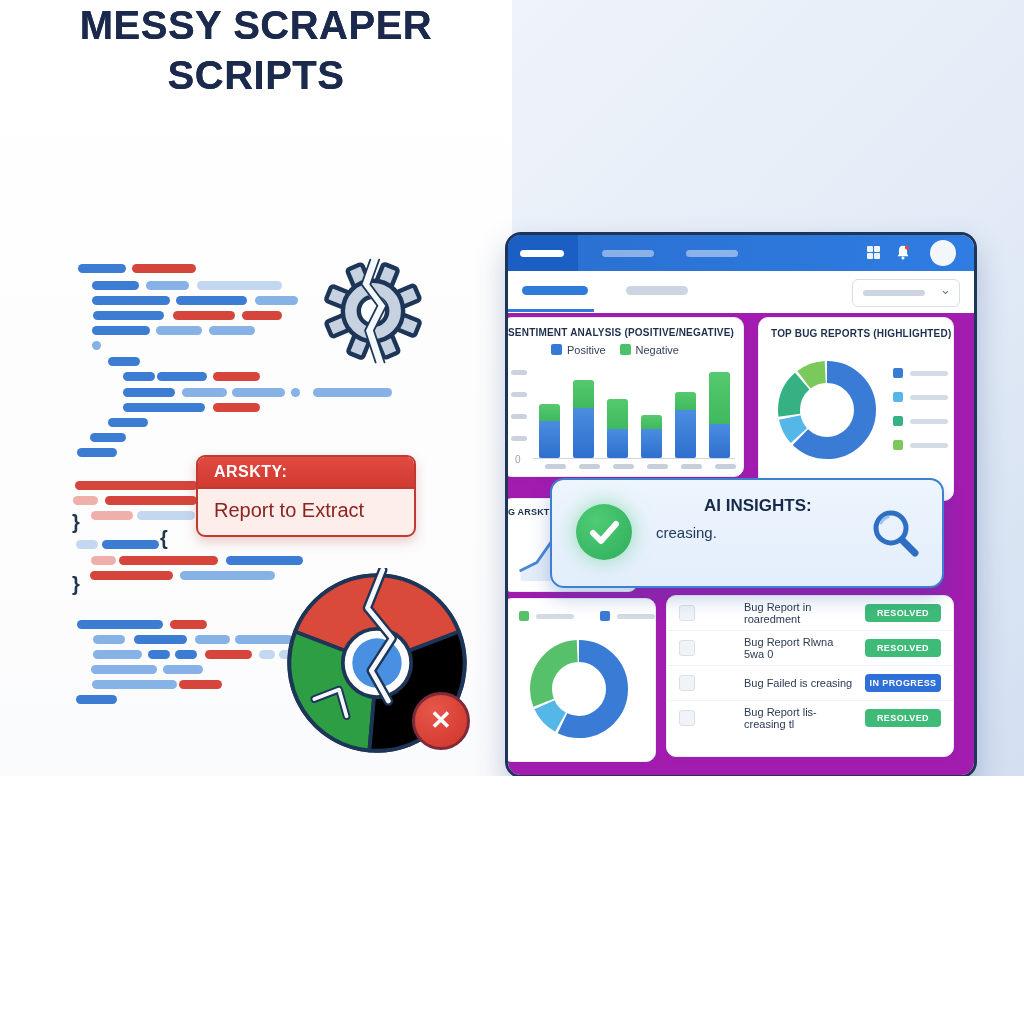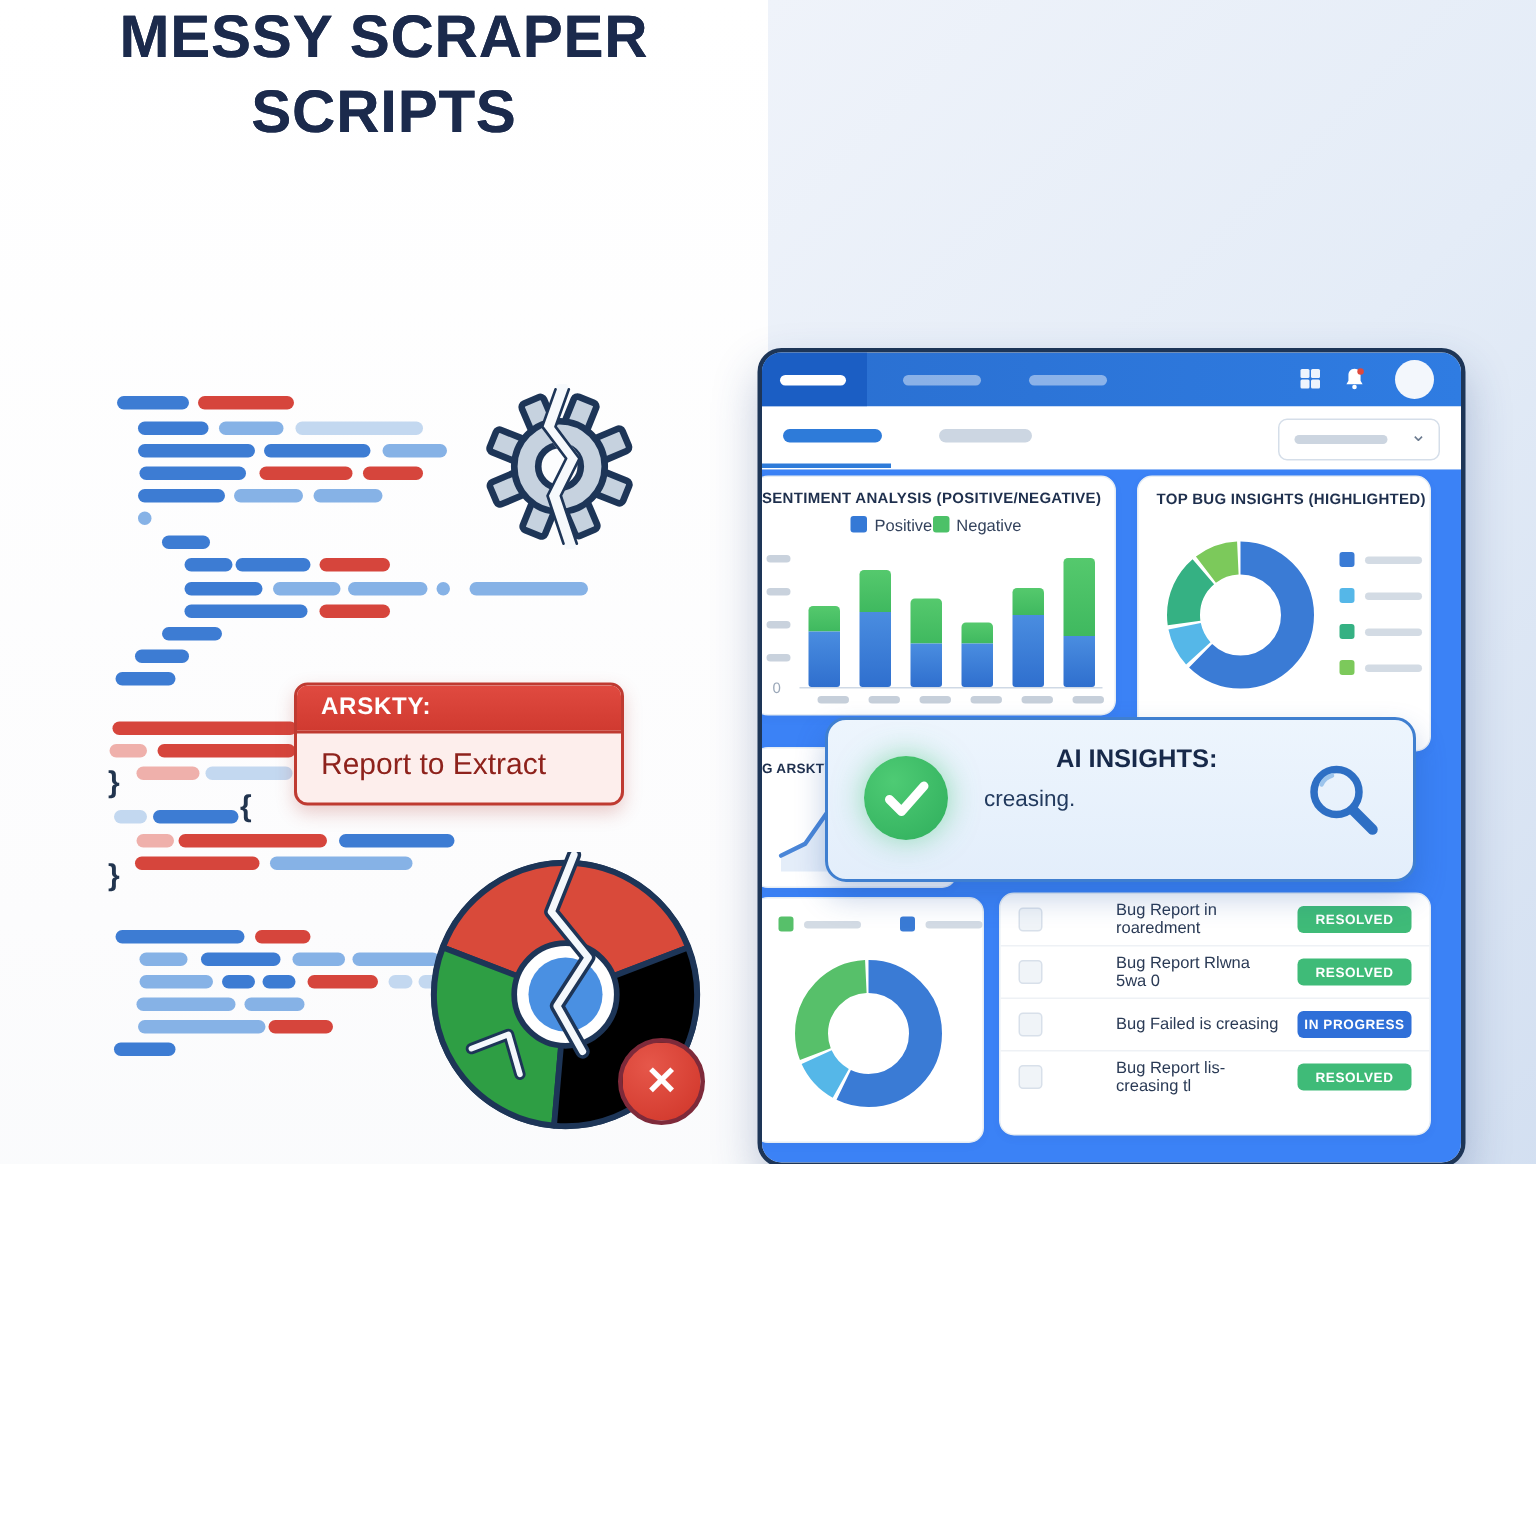--- a/index.html
+++ b/index.html
@@ -63,30 +63,30 @@
   #toolbar{position:absolute;left:0;top:36px;right:0;height:42px;background:#fff;
     border-bottom:1px solid #e2eaf2;}
   #tab-active-pill{position:absolute;left:14px;top:15px;width:66px;height:9px;border-radius:5px;background:#2e7bd9;}
   #tab-underline{position:absolute;left:0;top:38px;width:86px;height:3px;background:#2e7bd9;}
   #tab-inactive-pill{position:absolute;left:118px;top:15px;width:62px;height:9px;border-radius:5px;background:#ccd6e2;}
   #dash-dropdown{position:absolute;right:14px;top:8px;width:106px;height:26px;background:#fff;
     border:1.5px solid #d5dee9;border-radius:6px;}
   #dash-dropdown .dd-pill{position:absolute;left:10px;top:10px;width:62px;height:6px;border-radius:3px;background:#ccd5e0;}
   #dash-dropdown .dd-chevron{position:absolute;right:8px;top:2px;color:#6b7a8f;font-size:13px;}
 
-  #dash-content{position:absolute;left:0;top:78px;right:0;bottom:0;background:#3b82f6;}
+  #dash-content{position:absolute;left:0;top:78px;right:0;bottom:0;background:#a21caf;}
 
   .card{position:absolute;background:#fff;border:1px solid #e6edf4;border-radius:10px;
     box-shadow:0 2px 5px rgba(60,90,140,.07);}
   .card-title{font-weight:800;font-size:10px;color:#1e2f4d;letter-spacing:.2px;}
 
   
   #card-sentiment{left:-6px;top:4px;width:240px;height:158px;}
   #card-sentiment .card-title{padding:9px 0 0 5px;}
-  #sent-legend{position:absolute;left:64px;top:26px;display:flex;align-items:center;
+  #sent-legend{position:absolute;left:48px;top:26px;display:flex;gap:14px;align-items:center;
     font-size:11px;color:#33425c;}
   .chip{width:11px;height:11px;border-radius:2px;display:inline-block;margin-right:5px;vertical-align:-1px;}
   #bars-area{position:absolute;left:30px;top:48px;width:196px;height:92px;
     border-bottom:1.5px solid #cfd9e5;display:flex;align-items:flex-end;gap:13px;padding-left:6px;}
   .bar{width:21px;display:flex;flex-direction:column-reverse;}
   .bar .seg-pos{background:linear-gradient(180deg,#4a8de0,#2f6fce);border-radius:0 0 2px 2px;}
   .bar .seg-neg{background:linear-gradient(180deg,#55c96d,#3fb95f);border-radius:3px 3px 0 0;}
   #y-ticks{position:absolute;left:8px;top:52px;width:20px;height:100px;}
   .y-dash{position:absolute;left:0;width:16px;height:5px;border-radius:3px;background:#c9d2dd;}
   #y-zero{position:absolute;left:4px;top:84px;font-size:10px;color:#9aa7b8;}
@@ -339,21 +339,21 @@
             <div class="x-dash"></div>
             <div class="x-dash"></div>
             <div class="x-dash"></div>
             <div class="x-dash"></div>
             <div class="x-dash"></div>
             <div class="x-dash"></div>
           </div>
       </div>
 
       <div id="card-bugdonut" class="card">
-        <div class="card-title">TOP BUG INSIGHTS (HIGHLIGHTED)</div>
+        <div class="card-title">TOP BUG REPORTS (HIGHLIGHTED)</div>
         <svg id="bug-donut-svg" width="112" height="112" viewBox="0 0 112 112">
             <circle cx="56" cy="56" r="38" fill="none" stroke="#3a7bd5" stroke-width="22" stroke-dasharray="148.59644737231005 90.16459430051421" stroke-dashoffset="0" transform="rotate(-90 56 56)"></circle>
             <circle cx="56" cy="56" r="38" fill="none" stroke="#55b7e8" stroke-width="22" stroke-dasharray="20.41946710584651 218.34157456697776" stroke-dashoffset="-150.79644737231004" transform="rotate(-90 56 56)"></circle>
             <circle cx="56" cy="56" r="38" fill="none" stroke="#35b183" stroke-width="22" stroke-dasharray="38.01238596594935 200.7486557068749" stroke-dashoffset="-173.41591447815654" transform="rotate(-90 56 56)"></circle>
             <circle cx="56" cy="56" r="38" fill="none" stroke="#7cc95b" stroke-width="22" stroke-dasharray="22.932741228718342 215.82830044410593" stroke-dashoffset="-213.6283004441059" transform="rotate(-90 56 56)"></circle>
           </svg>
         <div id="bug-donut-legend">
             <div class="dl-row">
               <div class="dl-chip" style="background: rgb(58, 123, 213);"></div>
               <div class="dl-pill"></div>

